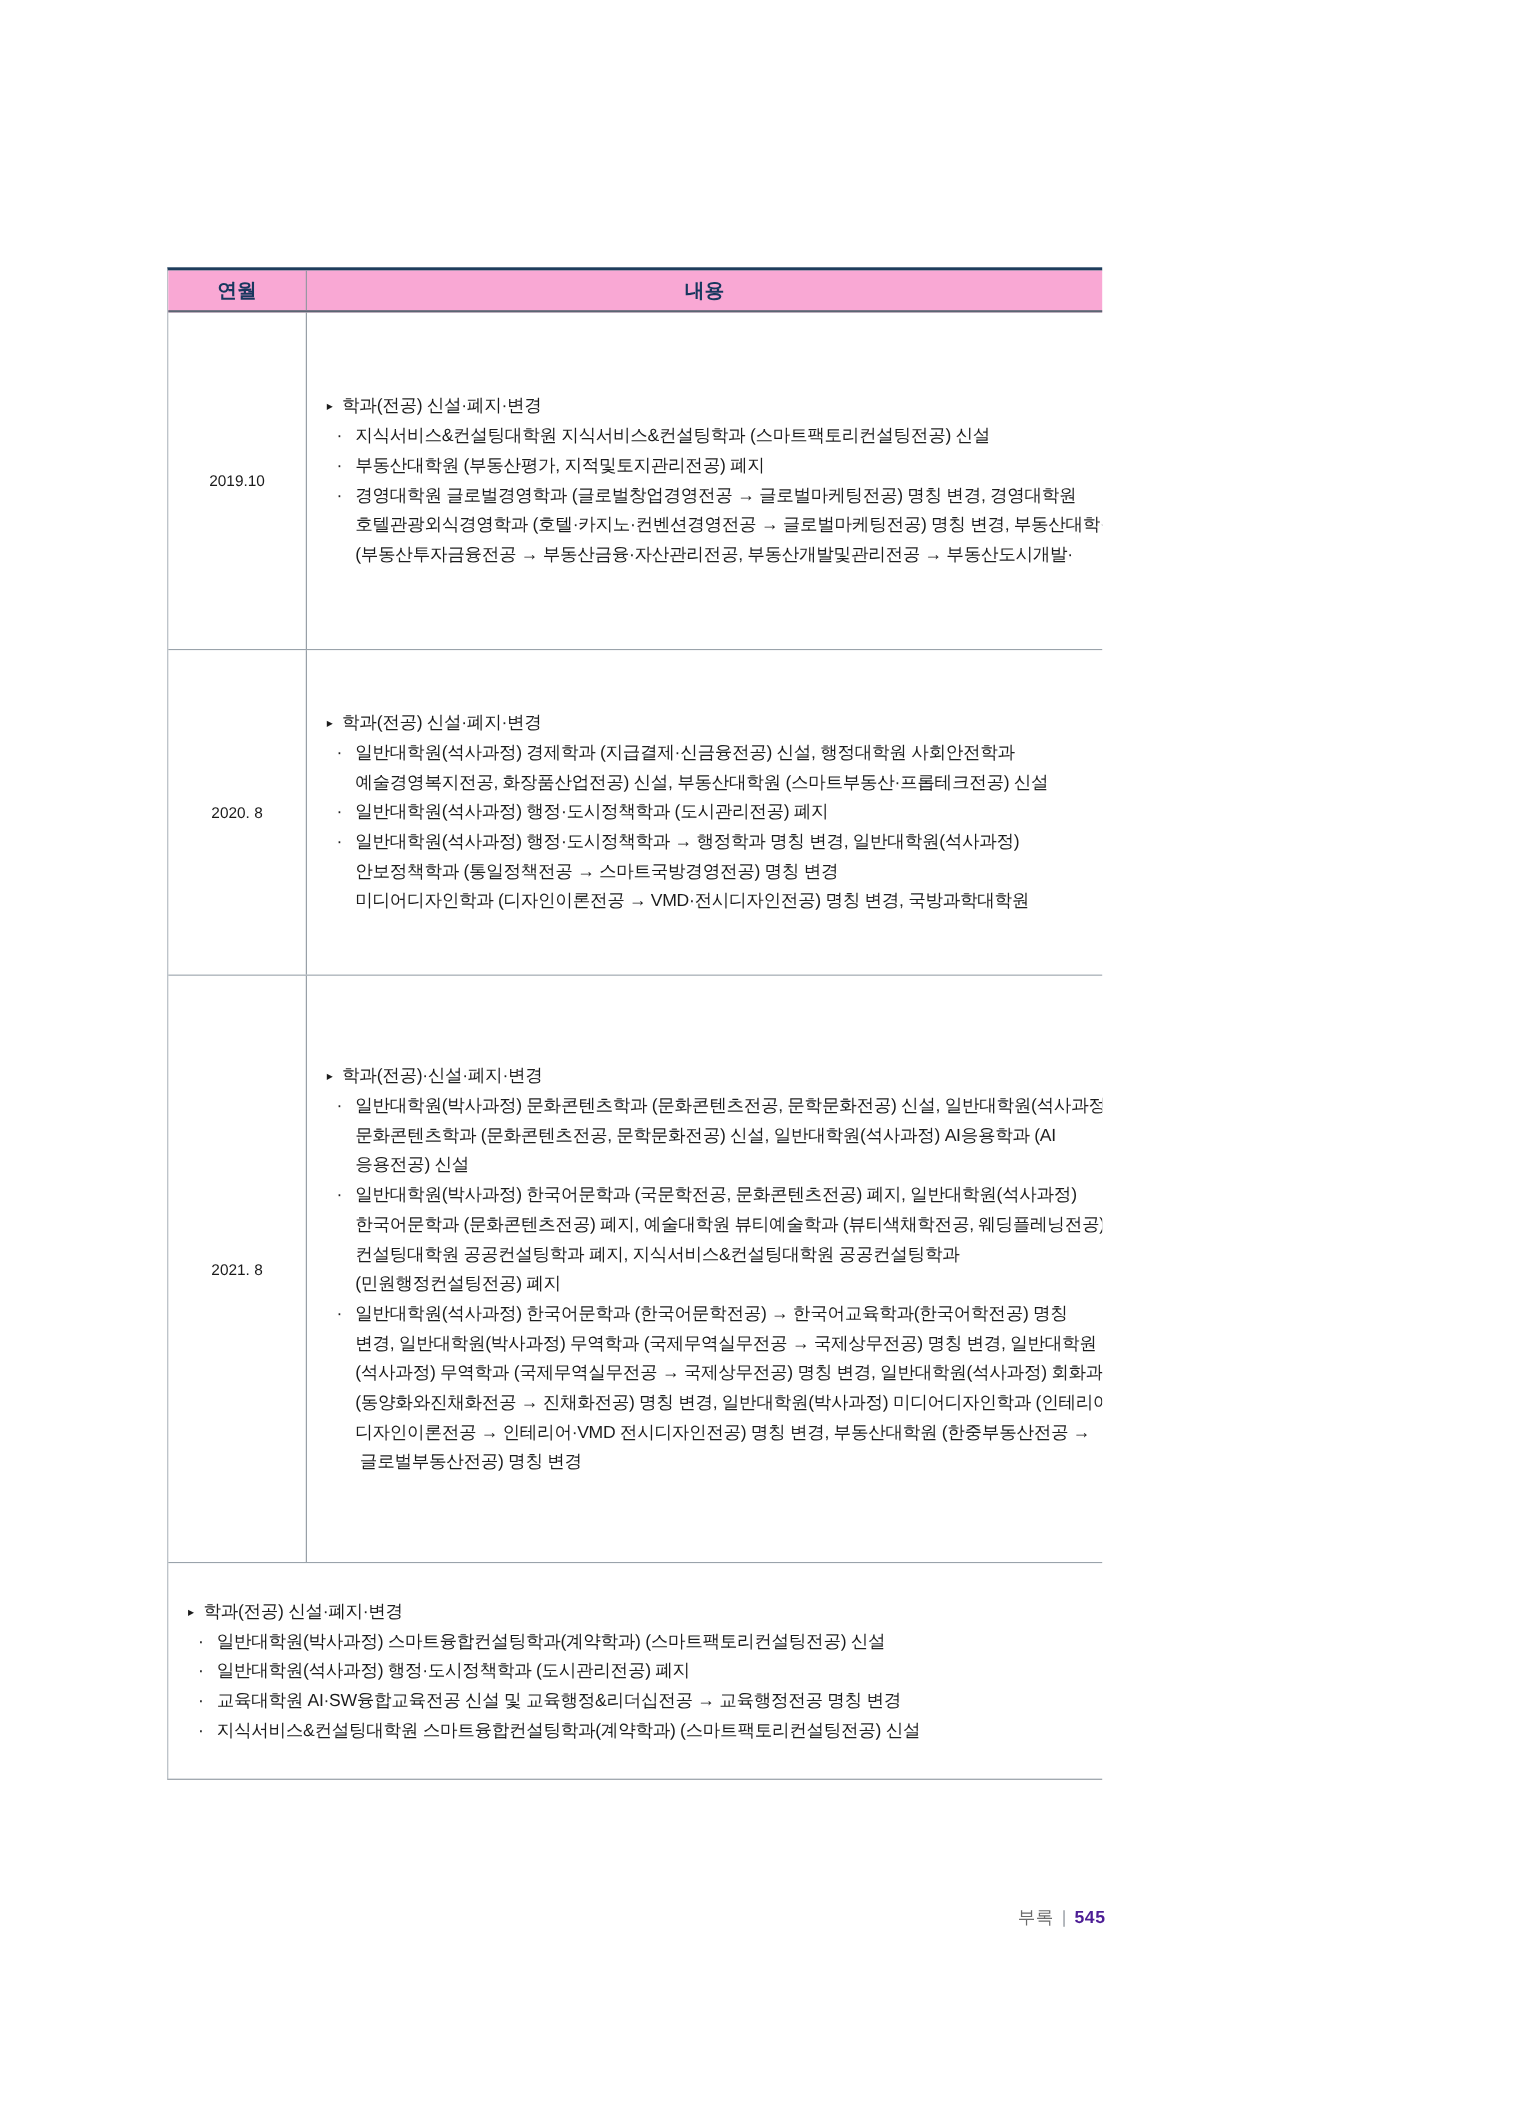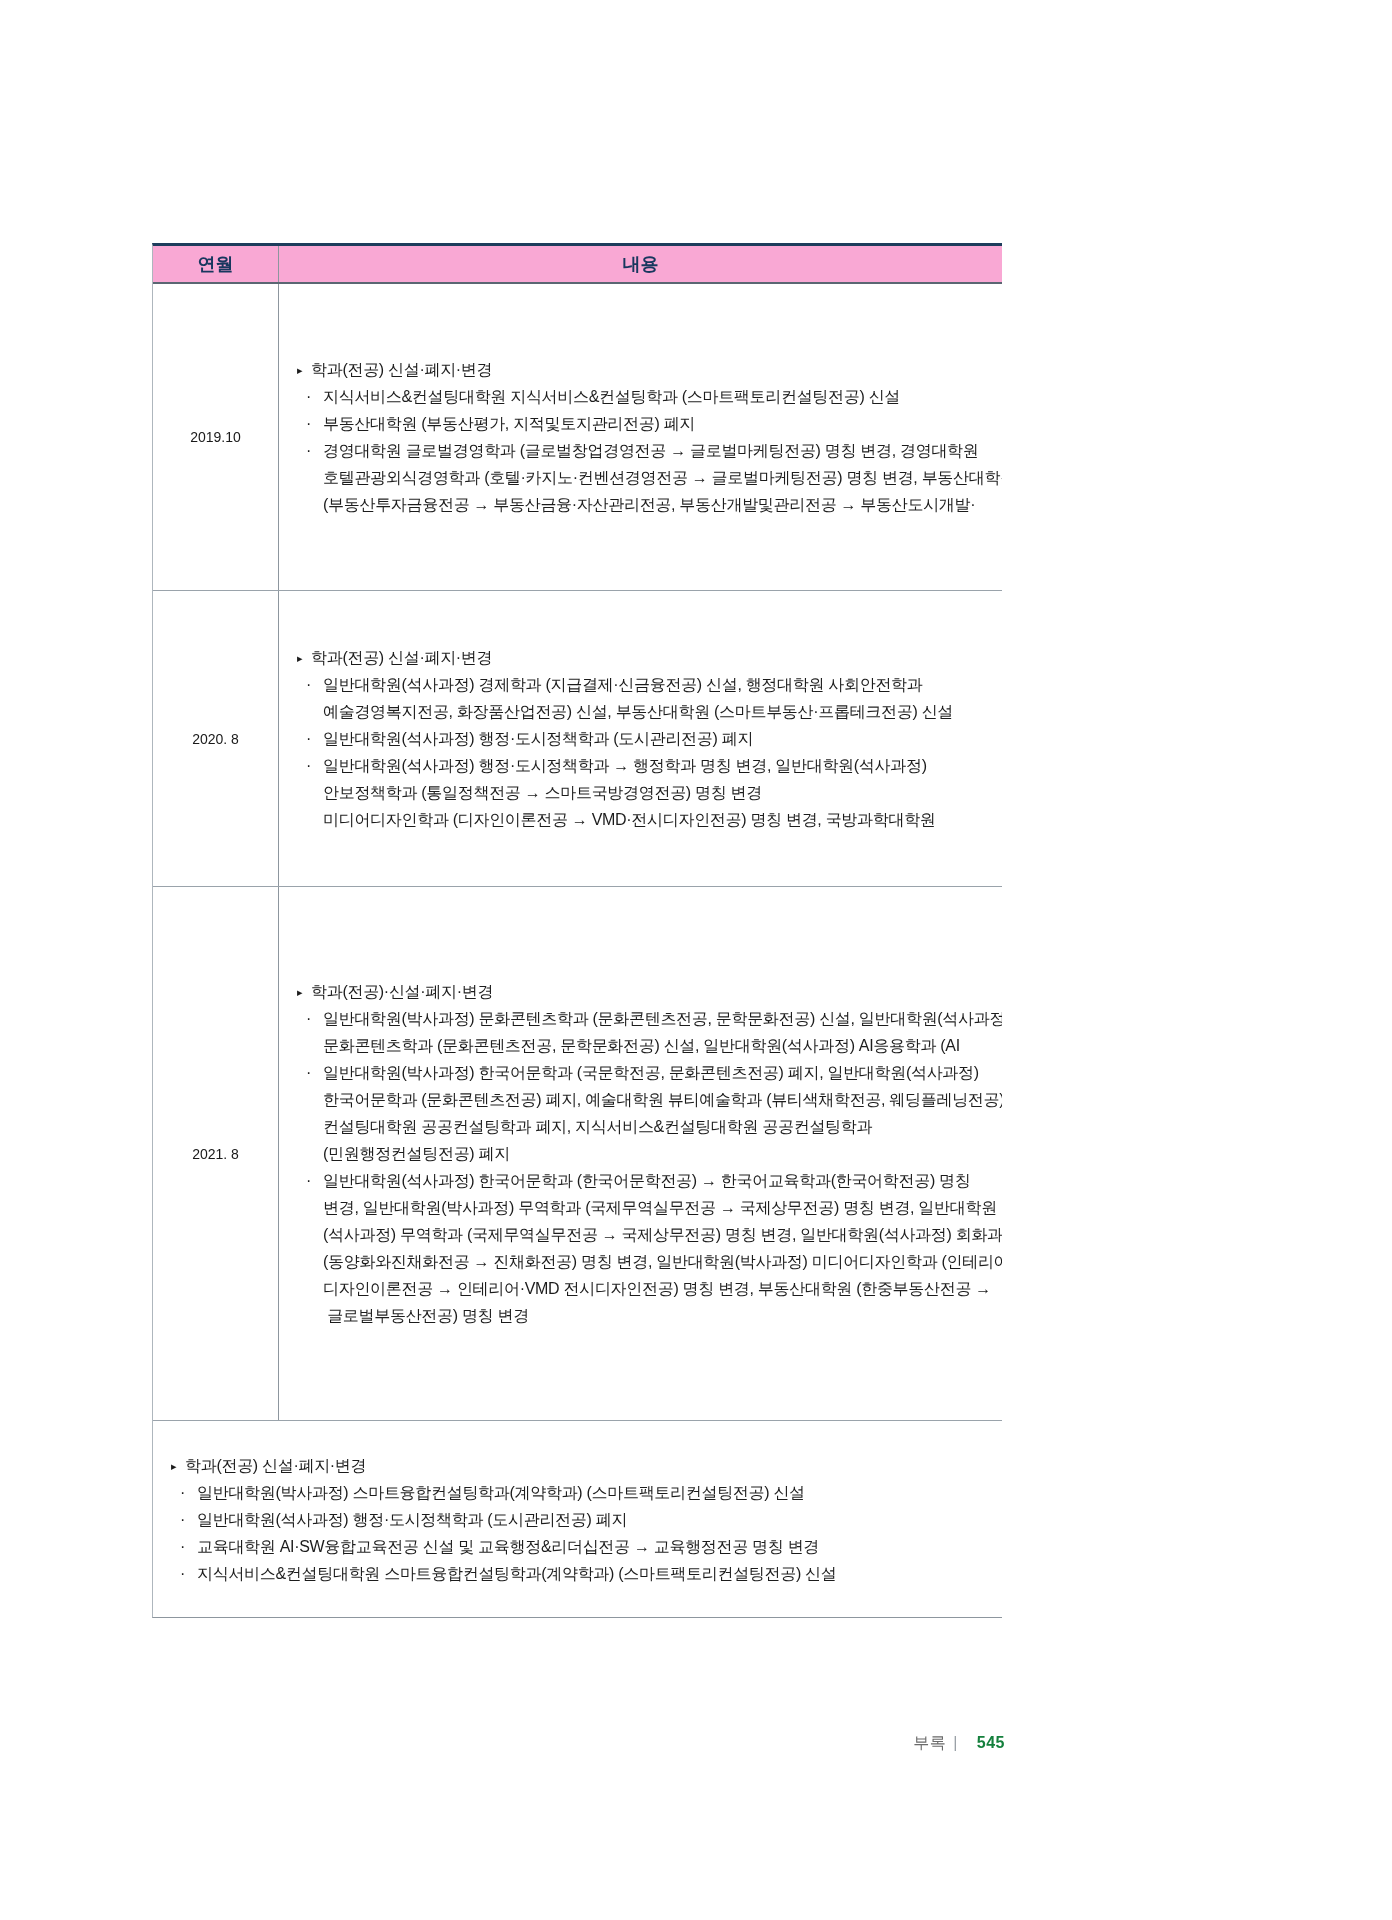--- a/index.html
+++ b/index.html
@@ -54,21 +54,21 @@
   }
   .item-arrow .first { padding-left:14px; }
   .item-arrow .marker {
     position:absolute; left:0; top:1px; font-size:11px; line-height:27px; color:#1c1c1c;
   }
   .footer {
     position:absolute; top:1733px; right:387px;
     font-size:16px; color:#6b6b6b; letter-spacing:0.5px;
   }
   .footer .sep { color:#9aa0a6; padding:0 7px; }
-  .footer .page { color:#15803d; font-weight:600; letter-spacing:0.5px;margin-left:12px; }
+  .footer .page { color:#4c1d95; font-weight:600; letter-spacing:0.5px; }
 </style>
 </head>
 <body>
 
 <div class="table">
   <div class="thead">
     <div class="th th-date">연월</div>
     <div class="th th-content">내용</div>
   </div>
   <div id="rows">
@@ -113,20 +113,21 @@
       </div>
       <div class="trow row-2">
         <div class="cell-date">2021. 8</div>
         <div class="cell-content">
           <div class="item item-arrow">
             <div class="item-line first"><span class="marker">▸</span><span>학과(전공)·신설·폐지·변경</span></div>
           </div>
           <div class="item item-dot">
             <div class="item-line first"><span class="marker">·</span><span>일반대학원(박사과정) 문화콘텐츠학과 (문화콘텐츠전공, 문학문화전공) 신설, 일반대학원(석사과정)</span></div>
             <div class="item-line cont">문화콘텐츠학과 (문화콘텐츠전공, 문학문화전공) 신설, 일반대학원(석사과정) AI응용학과 (AI</div>
+            <div class="item-line cont">응용전공) 신설</div>
           </div>
           <div class="item item-dot">
             <div class="item-line first"><span class="marker">·</span><span>일반대학원(박사과정) 한국어문학과 (국문학전공, 문화콘텐츠전공) 폐지, 일반대학원(석사과정)</span></div>
             <div class="item-line cont">한국어문학과 (문화콘텐츠전공) 폐지, 예술대학원 뷰티예술학과 (뷰티색채학전공, 웨딩플레닝전공)</div>
             <div class="item-line cont">컨설팅대학원 공공컨설팅학과 폐지, 지식서비스&amp;컨설팅대학원 공공컨설팅학과</div>
             <div class="item-line cont">(민원행정컨설팅전공) 폐지</div>
           </div>
           <div class="item item-dot">
             <div class="item-line first"><span class="marker">·</span></div>
             <div class="item-line cont">일반대학원(석사과정) 한국어문학과 (한국어문학전공) → 한국어교육학과(한국어학전공) 명칭</div>

